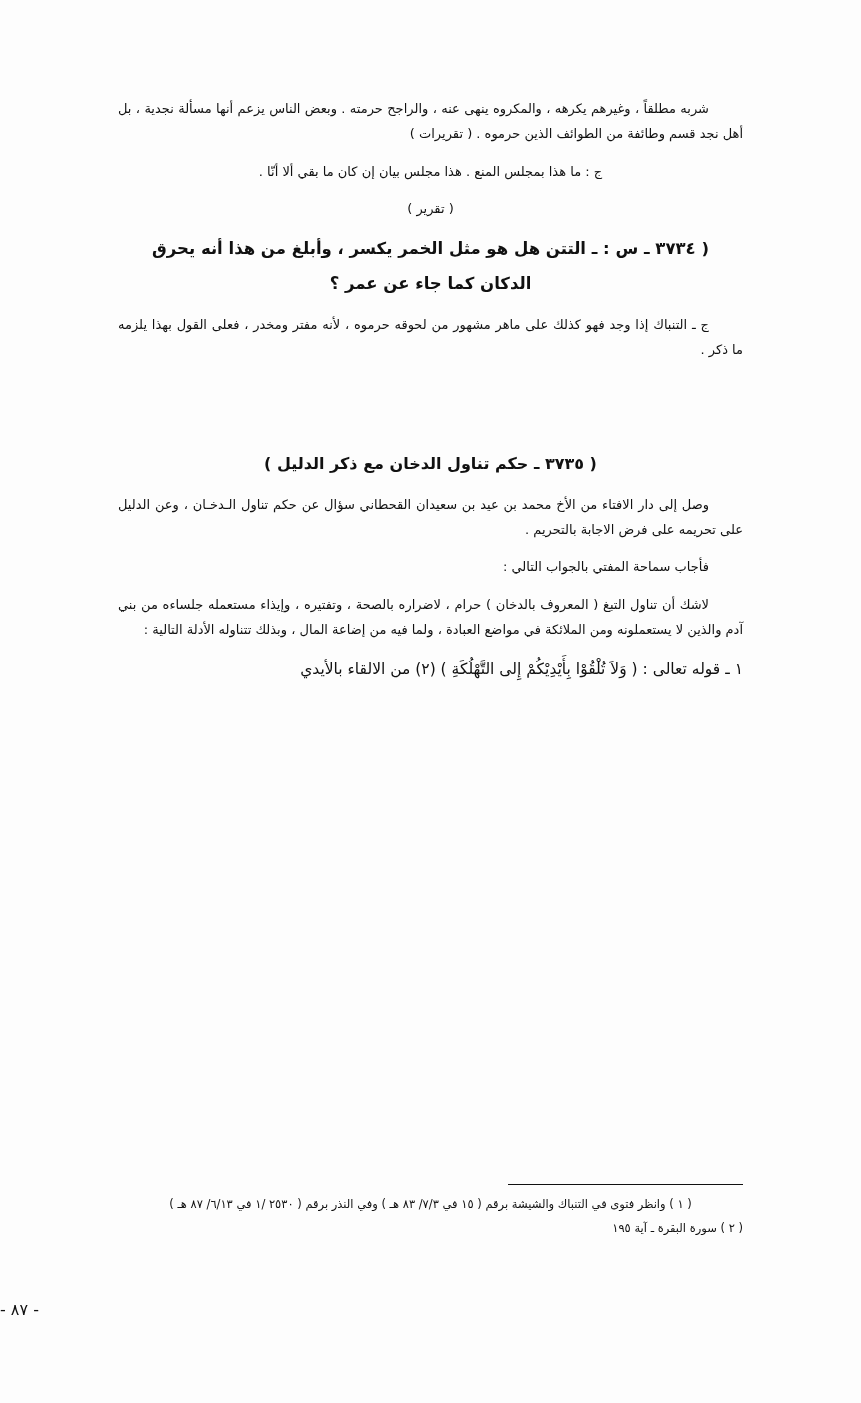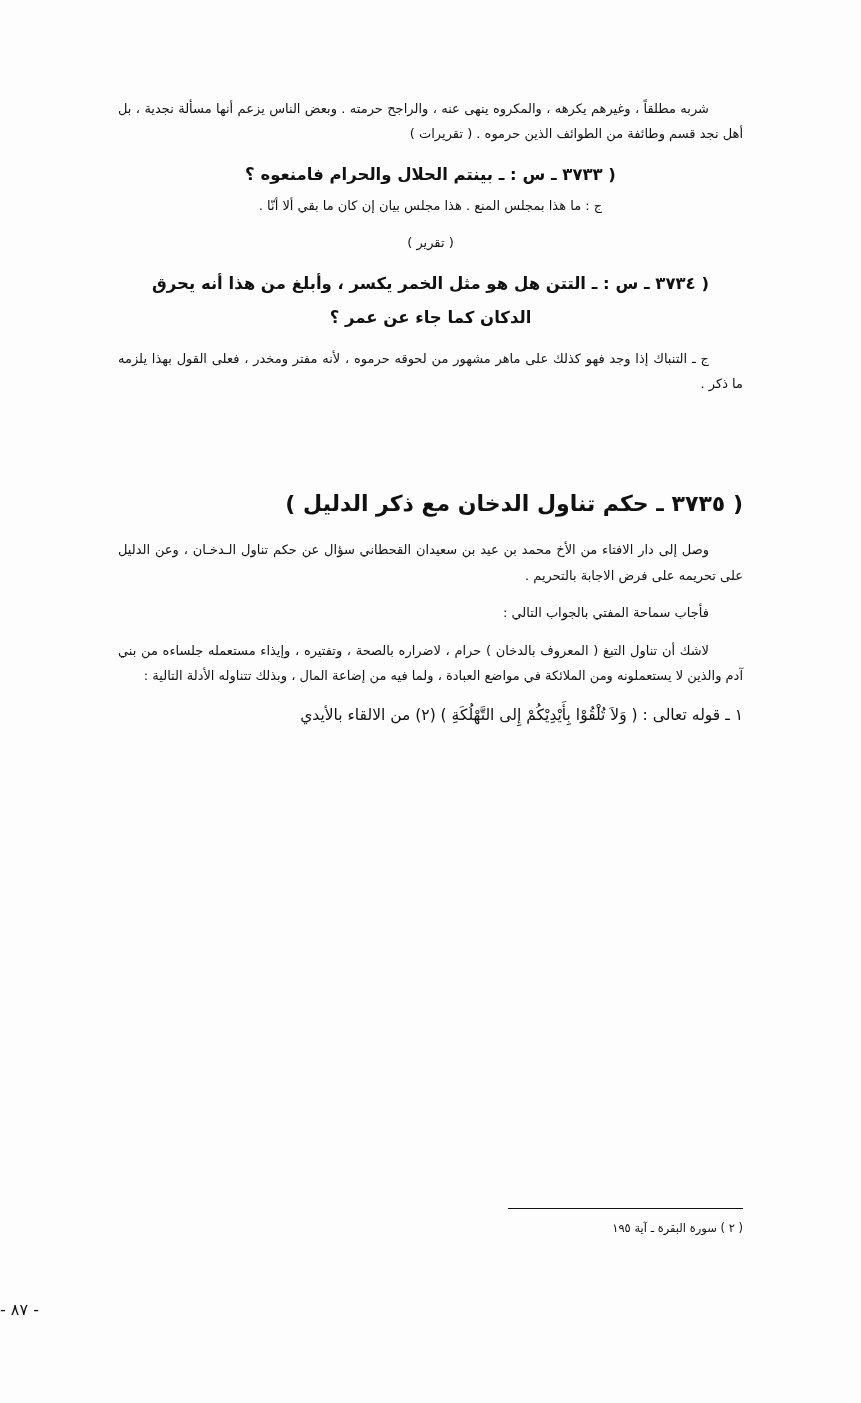--- a/index.html
+++ b/index.html
@@ -58,23 +58,24 @@
     font-weight: bold;
   }
   .taqrir {
     text-align: center;
     text-indent: 0;
   }
   .spacer-sm { height: 10px; }
   .spacer-md { height: 20px; }
   .spacer-lg { height: 34px; }
   .heading {
+    text-align: center;
     text-indent: 0;
     font-weight: bold;
-    font-size: 22px;
+    font-size: 16px;
   }
   .ayah {
     font-size: 15.5px;
   }
   .footnotes {
     position: absolute;
     bottom: 160px;
     right: 118px;
     left: 118px;
     direction: rtl;
@@ -106,21 +107,20 @@
 <body>
 
 <div class="page">
 
   <div class="content">
 
     <p class="para">شربه مطلقاً ، وغيرهم يكرهه ، والمكروه ينهى عنه ، والراجح حرمته . وبعض الناس يزعم أنها مسألة نجدية ، بل أهل نجد قسم وطائفة من الطوائف الذين حرموه . ( تقريرات )</p>
 
     <div class="spacer-sm"></div>
 
-    <p class="qline">( ٣٧٣٣ ـ س : ـ بينتم الحلال والحرام فامنعوه ؟</p>
 
     <p class="center">ج : ما هذا بمجلس المنع . هذا مجلس بيان إن كان ما بقي ألا أنّا .</p>
 
     <div class="spacer-sm"></div>
 
     <p class="taqrir">( تقرير )</p>
 
     <div class="spacer-sm"></div>
 
     <p class="qline">( ٣٧٣٤ ـ س : ـ التتن هل هو مثل الخمر يكسر ، وأبلغ من هذا أنه يحرق</p>
@@ -154,18 +154,19 @@
     <p class="para">لاشك أن تناول التبغ ( المعروف بالدخان ) حرام ، لاضراره بالصحة ، وتفتيره ، وإيذاء مستعمله جلساءه من بني آدم والذين لا يستعملونه ومن الملائكة في مواضع العبادة ، ولما فيه من إضاعة المال ، وبذلك تتناوله الأدلة التالية :</p>
 
     <div class="spacer-sm"></div>
 
     <p class="noindent ayah">١ ـ قوله تعالى : ( وَلاَ تُلْقُوْا بِأَيْدِيْكُمْ إِلى التَّهْلُكَةِ ) (٢) من الالقاء بالأيدي</p>
 
   </div>
 
   <div class="footnotes">
     <div class="fn-rule"></div>
+    <p class="fn first">( ١ ) وانظر فتوى في التنباك والشيشة برقم ( ١٥ في ٧/٣/ ٨٣ هـ ) وفي النذر برقم ( ٢٥٣٠ /١ في ٦/١٣/ ٨٧ هـ )</p>
     <p class="fn">( ٢ ) سورة البقرة ـ آية ١٩٥</p>
   </div>
 
   <div class="page-number">- ٨٧ -</div>
 
 </div>
 
 </body></html>

